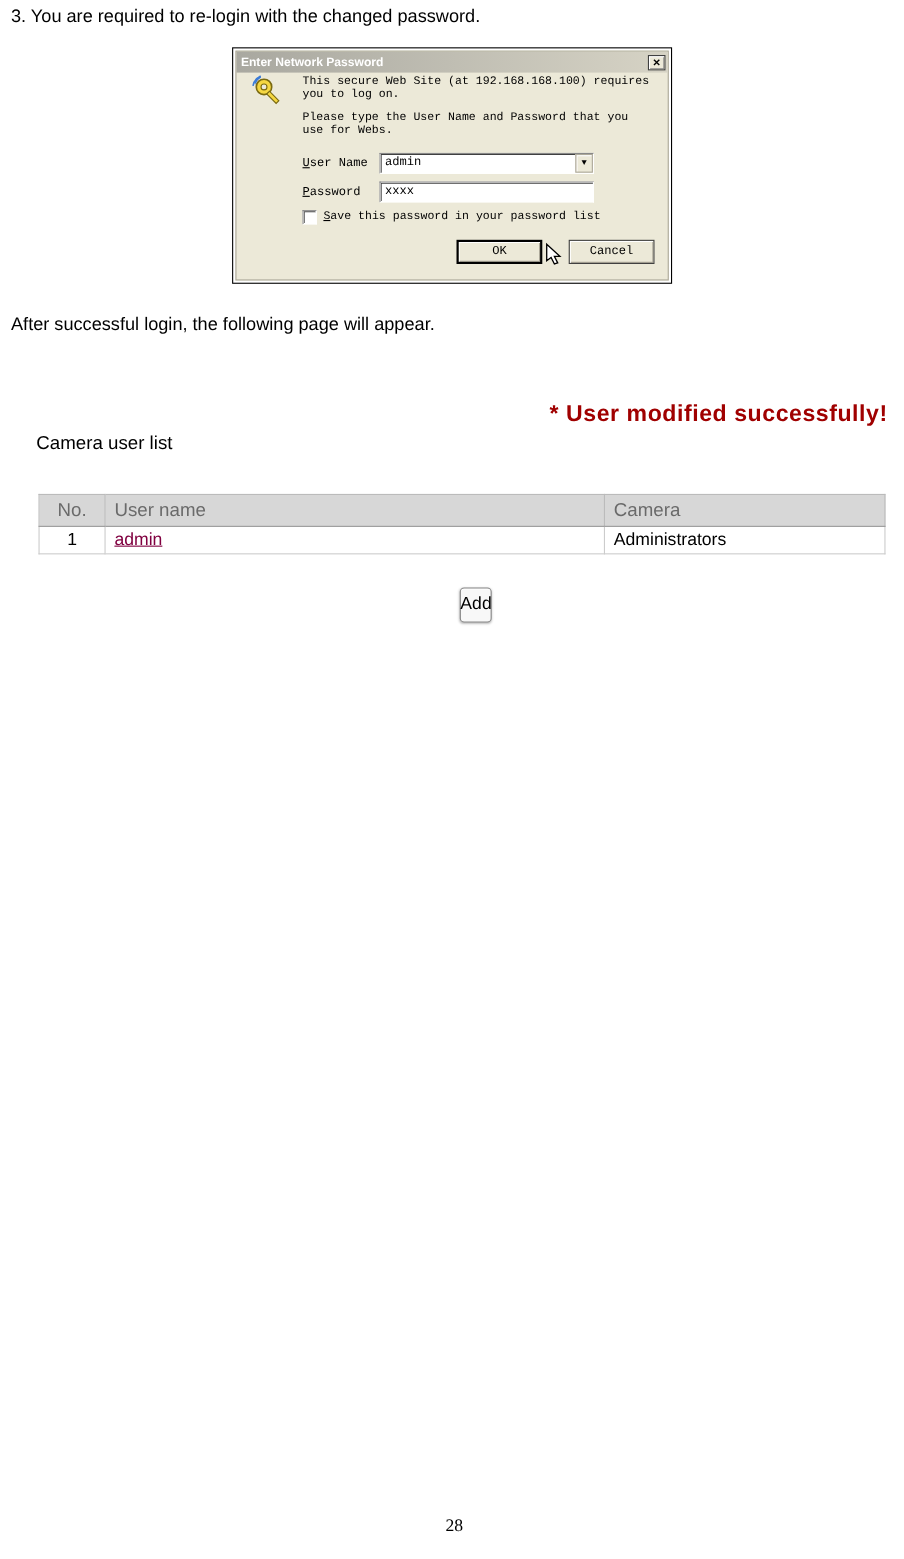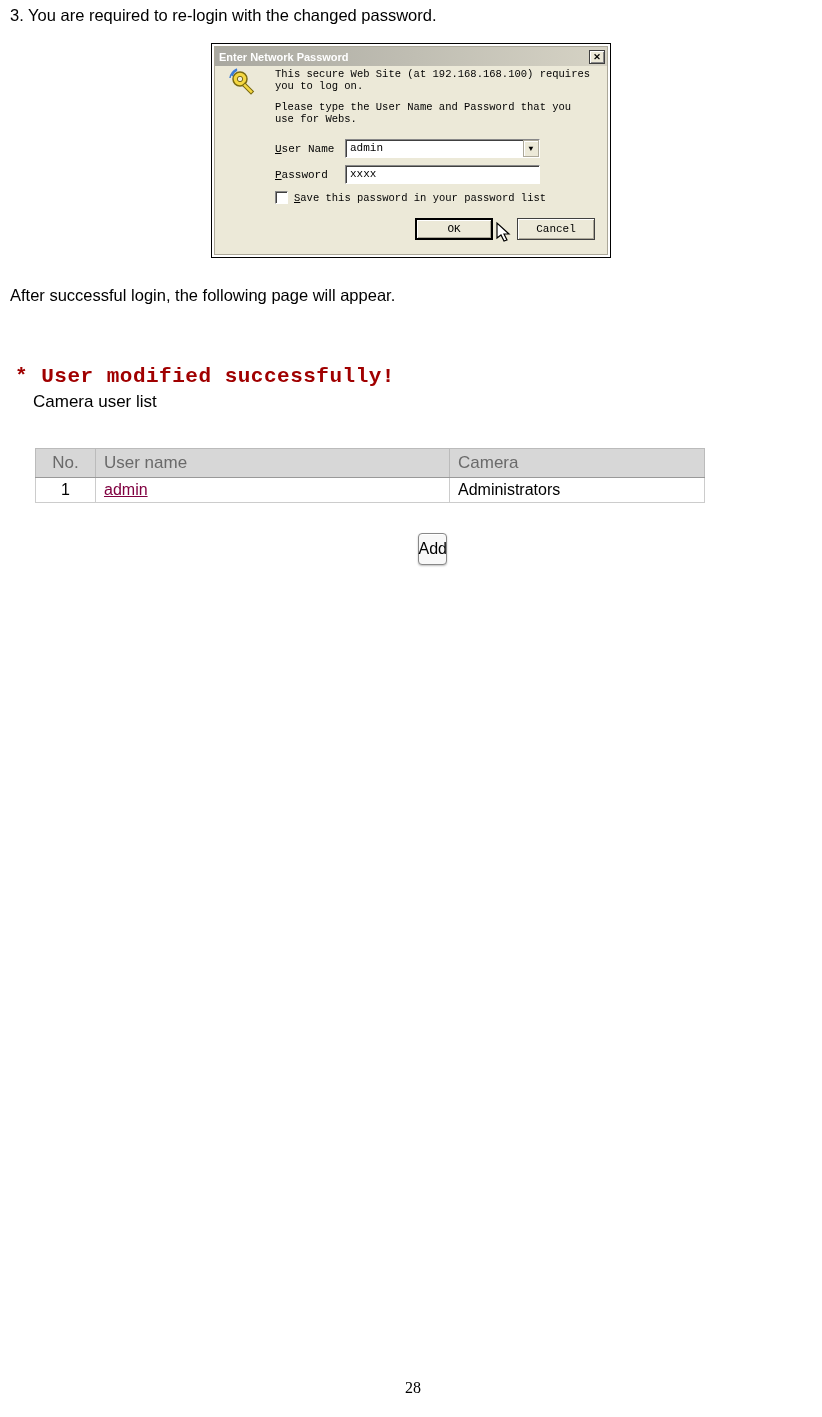--- a/index.html
+++ b/index.html
@@ -105,21 +105,21 @@
       border: 1px solid #aca899;
       box-shadow: inset 1px 1px 0 #fff;
       display: flex;
       align-items: center;
       justify-content: center;
       font-size: 8px;
       color: #000;
     }
     .check-row {
       display: flex;
-      align-items: center;
+      align-items: flex-start;
       margin-top: 4px;
       margin-bottom: 14px;
       font-size: 10.5px;
     }
     .checkbox {
       width: 13px; height: 13px;
       background: #fff;
       border-top: 1px solid #888;
       border-left: 1px solid #888;
       border-right: 1px solid #fff;
@@ -157,36 +157,37 @@
     }
     .followup-text {
       font-size: 16.5px;
       color: #000;
       margin-bottom: 60px;
     }
     .success-area {
       padding: 0 5px;
     }
     .success-msg {
-      font-family: Liberation Mono, monospace;
+      font-family: Liberation Sans, sans-serif;
       font-size: 21px;
       font-weight: bold;
       letter-spacing: 0.5px;
       color: #a00000;
       margin-bottom: 4px;
+      text-align: right;
     }
     .list-title {
       font-family: Verdana, Arial, sans-serif;
       font-size: 17px;
       color: #000;
       margin-left: 18px;
       margin-bottom: 36px;
     }
     .user-table {
-      width: 670px;
+      width: 770px;
       margin-left: 20px;
       border-collapse: collapse;
       font-family: Verdana, Arial, sans-serif;
     }
     .user-table th {
       background: #d7d7d7;
       color: #6a6a6a;
       font-weight: normal;
       text-align: left;
       font-size: 17px;

